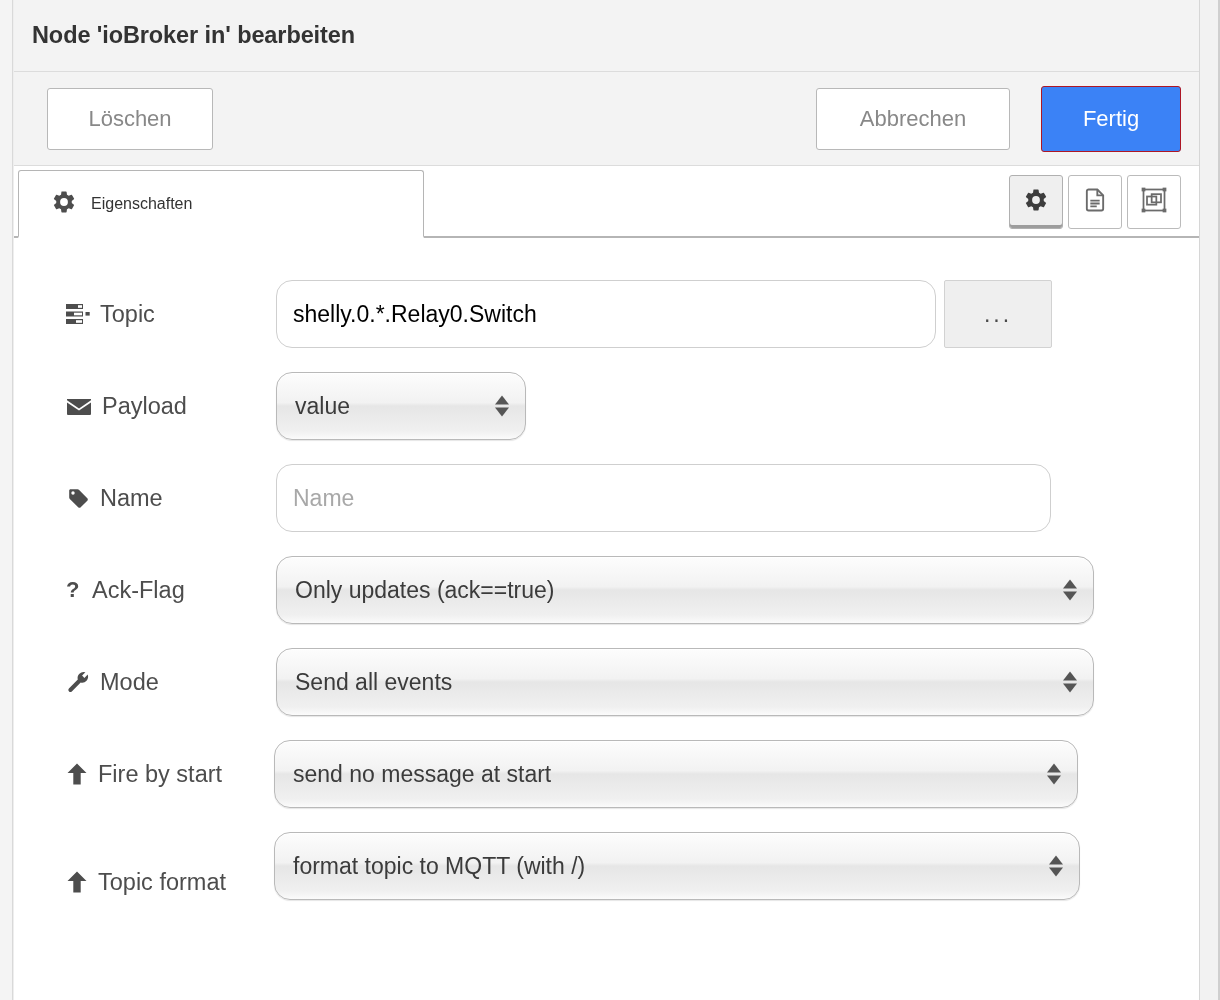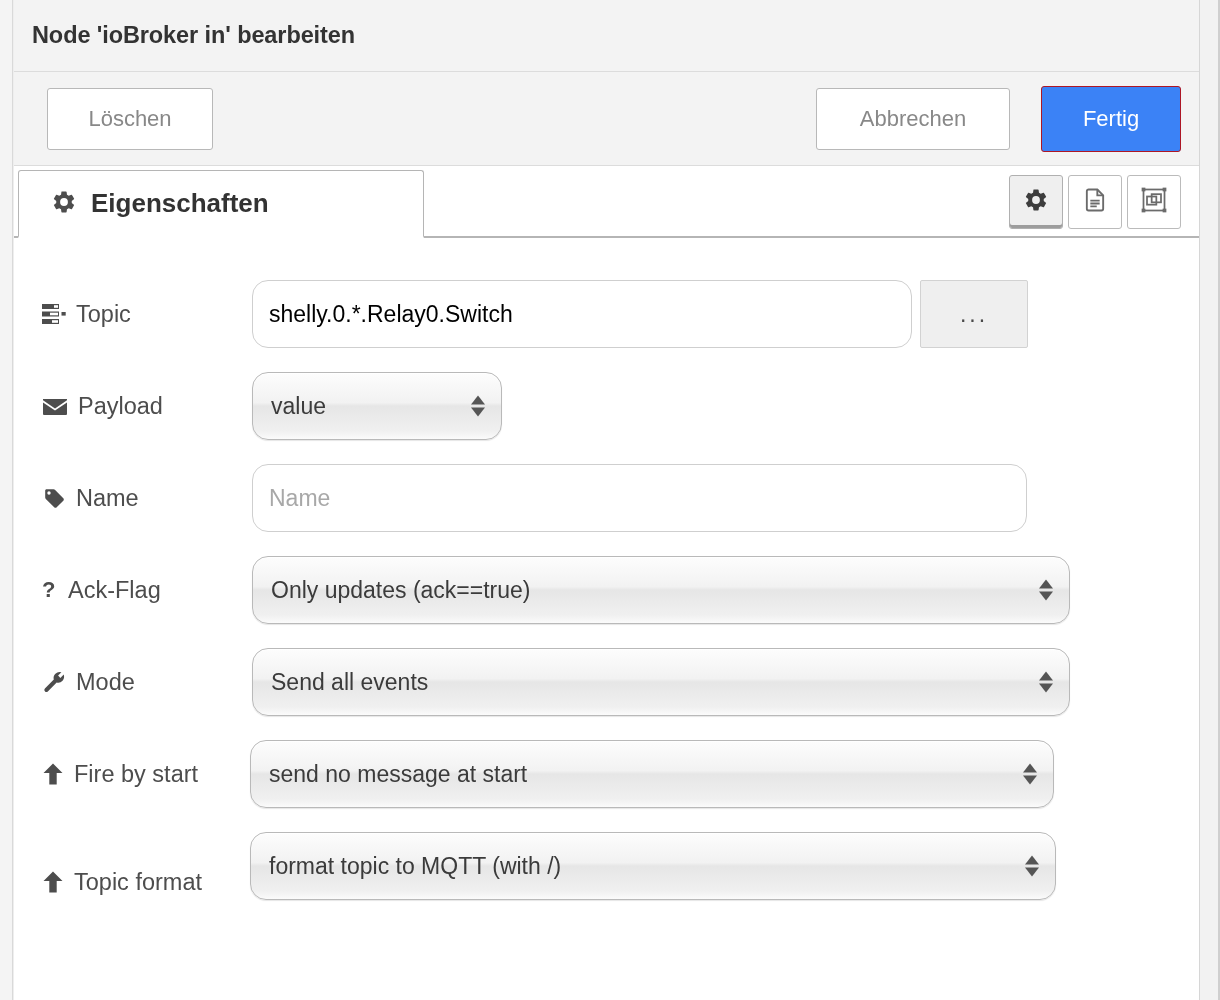--- a/index.html
+++ b/index.html
@@ -140,22 +140,22 @@
     border: 1px solid #b5b5b5;
     border-bottom: 2px solid #ffffff;
     border-radius: 3px 3px 0 0;
     display: flex;
     align-items: center;
     padding-left: 32px;
     gap: 14px;
     cursor: pointer;
   }
   .tab-label {
-    font-size: 26px;
-    font-weight: bold;
+    font-size: 16px;
+    font-weight: normal;
     color: #333333;
   }
   .tab-icons {
     position: absolute;
     right: 18px;
     bottom: 9px;
     z-index: 3;
     display: flex;
     gap: 5px;
   }
@@ -179,21 +179,21 @@
   .form-body {
     padding: 30px 0 0 0;
     background: #ffffff;
     height: calc(1000px - 72px - 94px - 72px);
     overflow: hidden;
   }
   .form-row {
     display: flex;
     align-items: center;
     height: 92px;
-    padding-left: 28px;
+    padding-left: 52px;
   }
   .row-label {
     display: flex;
     align-items: center;
     gap: 10px;
     width: 210px;
     flex: none;
     font-size: 23.5px;
     color: #4d4d4d;
     white-space: nowrap;

